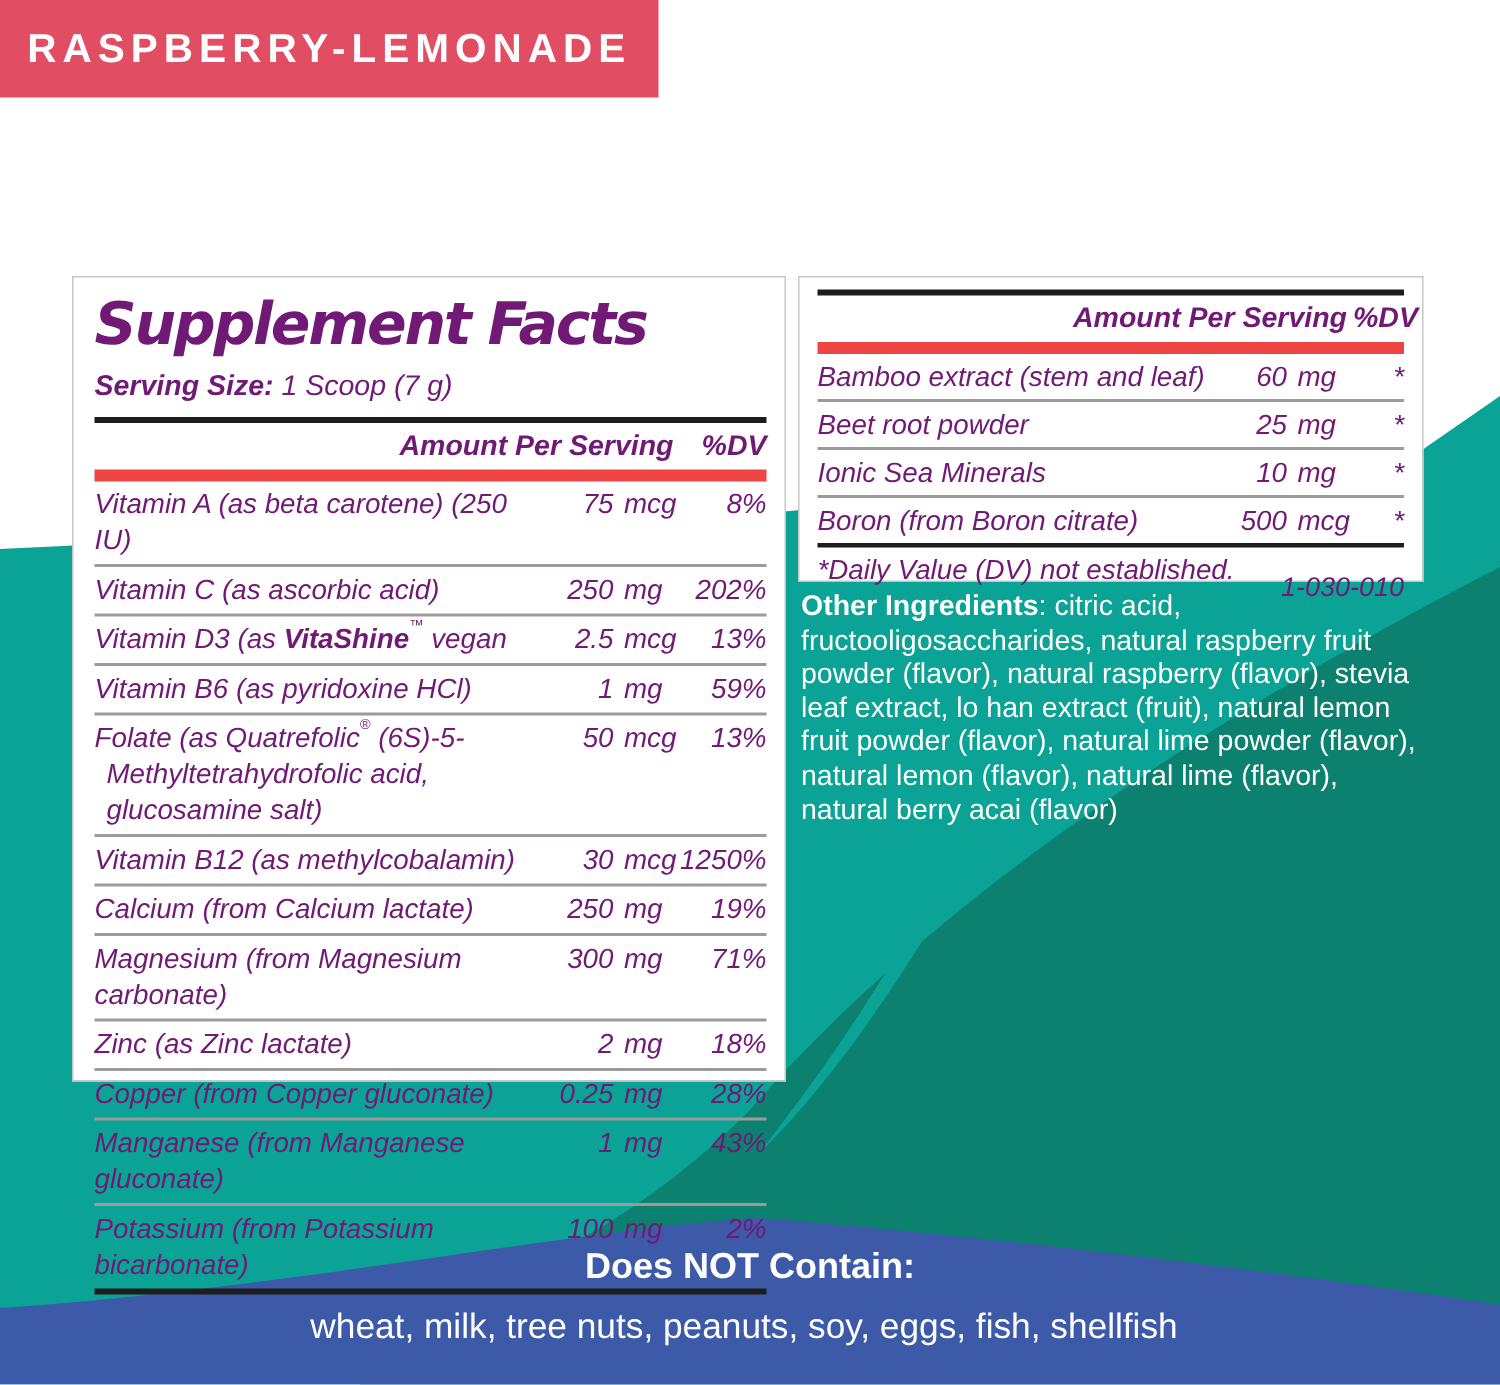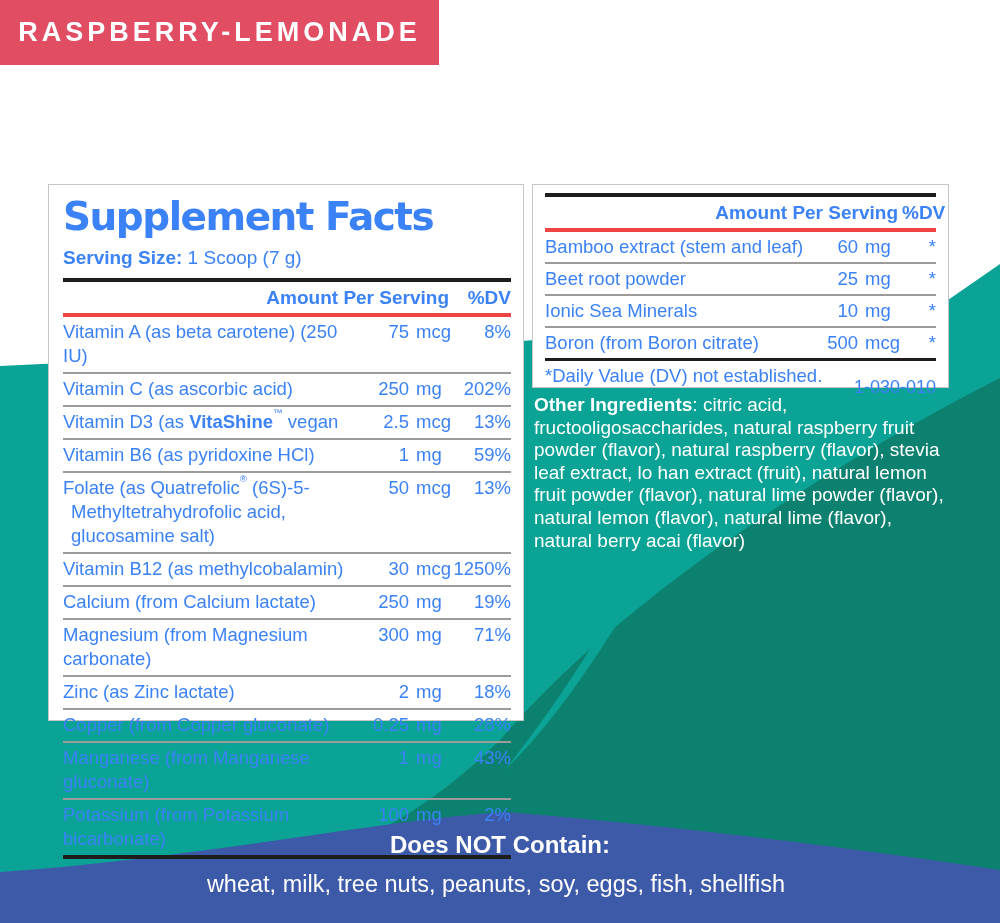--- a/index.html
+++ b/index.html
@@ -10,37 +10,37 @@
   #bg-svg { position:absolute; left:0; top:0; width:1000px; height:923px; }
 
   .flavor-banner {
     position:absolute; left:0; top:0; width:439px; height:65px;
     color:#fff; font-weight:bold; font-size:27px; letter-spacing:4px;
     display:flex; align-items:center; justify-content:center;
   }
 
   .card {
     position:absolute; background:#fff; border:1px solid #c6c6c6;
-    box-sizing:border-box; color:#3b82f6;
+    box-sizing:border-box; color:#701a75;font-style:italic;
   }
   .card.left  { left:48px;  top:184px; width:476px; height:537px; padding:6px 12px 0 14px; }
   .card.right { left:532px; top:184px; width:417px; height:204px; padding:8px 12px 0 12px; }
 
   .sf-title {
     font-family:"DejaVu Sans", sans-serif; font-weight:bold;
     font-size:39px; line-height:46px; letter-spacing:-1.5px; margin:3px 0 7px;
   }
   .serving { font-size:19px; margin:0 0 9px; }
   .bar { height:4px; background:#1d1d1b; }
   .thinbar { height:3px; background:#1d1d1b; }
 
   .fhead {
     display:grid; grid-template-columns:1fr 58px;
     font-weight:bold; font-size:19px; line-height:22px;
-    padding:5px 0 4px; border-bottom:4px solid #ef4444;
+    padding:5px 0 4px; border-bottom:8px solid #ef4444;
   }
   .fhead .ah { text-align:right; padding-right:4px; }
   .fhead .dh { text-align:right; }
   .card.right .fhead { grid-template-columns:1fr 34px; }
 
   .frow {
     display:grid; grid-template-columns:1fr 52px 44px 58px;
     font-size:18.5px; line-height:24px; padding:3px 0 4px;
     border-bottom:2px solid #9e9a9a;
   }

